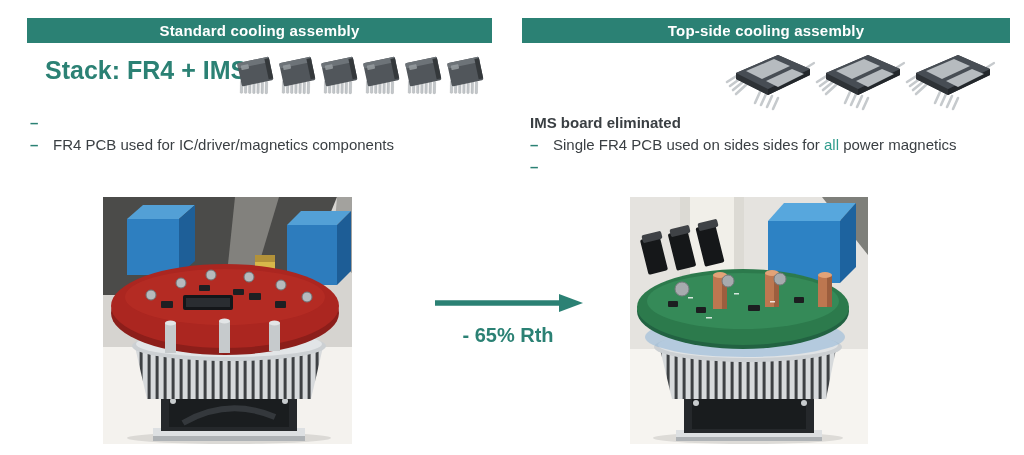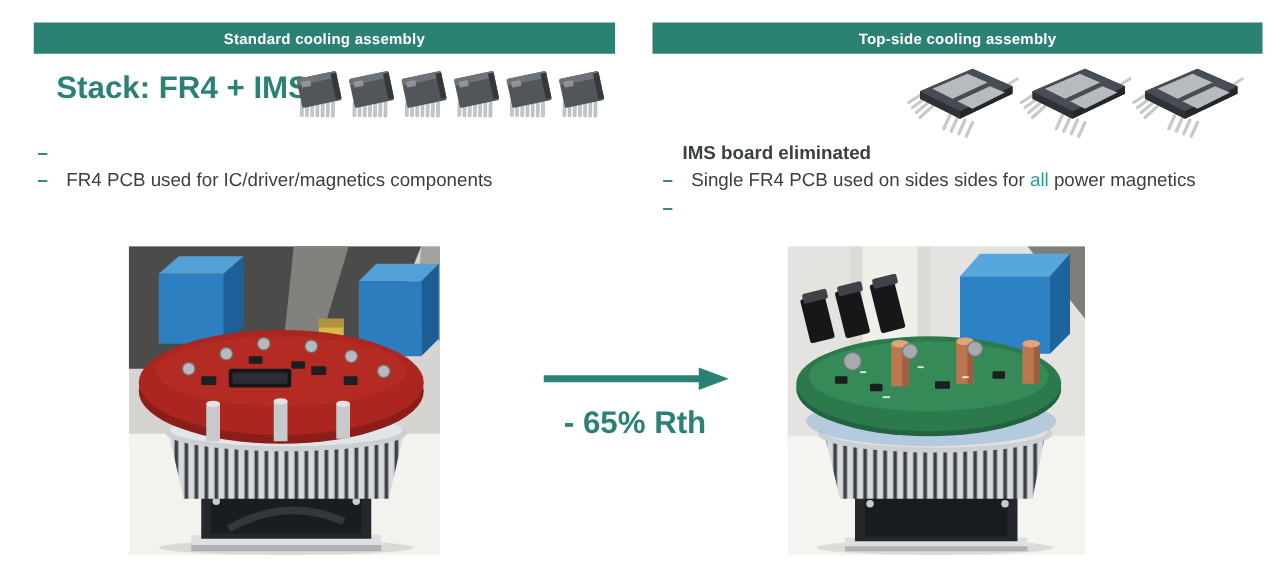--- a/index.html
+++ b/index.html
@@ -11,21 +11,21 @@
   }
   #slide{position:absolute;inset:0;}
 
   
   .bar{
     position:absolute;top:18px;height:25px;background:#2b8174;
     display:flex;align-items:center;justify-content:center;
   }
   #bar-left{left:27px;width:465px;}
   #bar-right{left:522px;width:488px;}
-  .bar span{color:#fff;font-weight:bold;font-size:12px;letter-spacing:.2px;}
+  .bar span{color:#fff;font-weight:bold;font-size:15px;letter-spacing:.2px;}
 
   
   .stack{
     position:absolute;top:56px;font-size:25px;font-weight:bold;color:#2b8174;
     white-space:nowrap;
   }
   #stack-left{left:45px;}
   #stack-right{left:589px;}
 
   .pkg-row{position:absolute;display:flex;align-items:flex-end;}
@@ -33,34 +33,34 @@
   #pkgs-left svg{width:46px;height:55px;margin-left:-4px;}
   #pkgs-right{left:726px;top:44px;height:70px;}
   #pkgs-right svg{width:96px;height:68px;margin-left:-6px;}
 
   
   .bullets{margin:0;padding:0;list-style:none;font-size:15px;}
   .bullets li{display:flex;line-height:22px;}
   .dash{color:#2b8174;width:23px;flex:none;font-weight:bold;}
   #bullets-left{position:absolute;left:30px;top:112px;}
   #right-text{position:absolute;left:530px;top:112px;}
-  .subhead{font-weight:bold;font-size:15px;line-height:22px;margin:0 0 0 16px;}
+  .subhead{font-weight:bold;font-size:15px;line-height:22px;margin:0 0 0 0;}
   .hl{color:#2e9c8c;font-weight:normal;}
 
   
   .photo{position:absolute;}
   #photo-left{left:103px;top:197px;width:249px;height:247px;}
   #photo-right{left:630px;top:197px;width:238px;height:247px;}
   .photo svg{display:block;width:100%;height:100%;}
 
   
   #center-arrow{position:absolute;left:433px;top:292px;width:152px;height:22px;}
   #arrow-label{
     position:absolute;left:426px;top:324px;width:164px;text-align:center;
-    font-size:25px;font-weight:bold;color:#2b8174;white-space:nowrap;
+    font-size:20px;font-weight:bold;color:#2b8174;white-space:nowrap;
   }
   .defs-holder{position:absolute;width:0;height:0;}
 </style>
 </head>
 <body>
 
 <svg class="defs-holder" aria-hidden="true">
   <defs>
     <pattern id="fins" width="8" height="10" patternUnits="userSpaceOnUse">
       <rect width="8" height="10" fill="#d7dadc"></rect>

